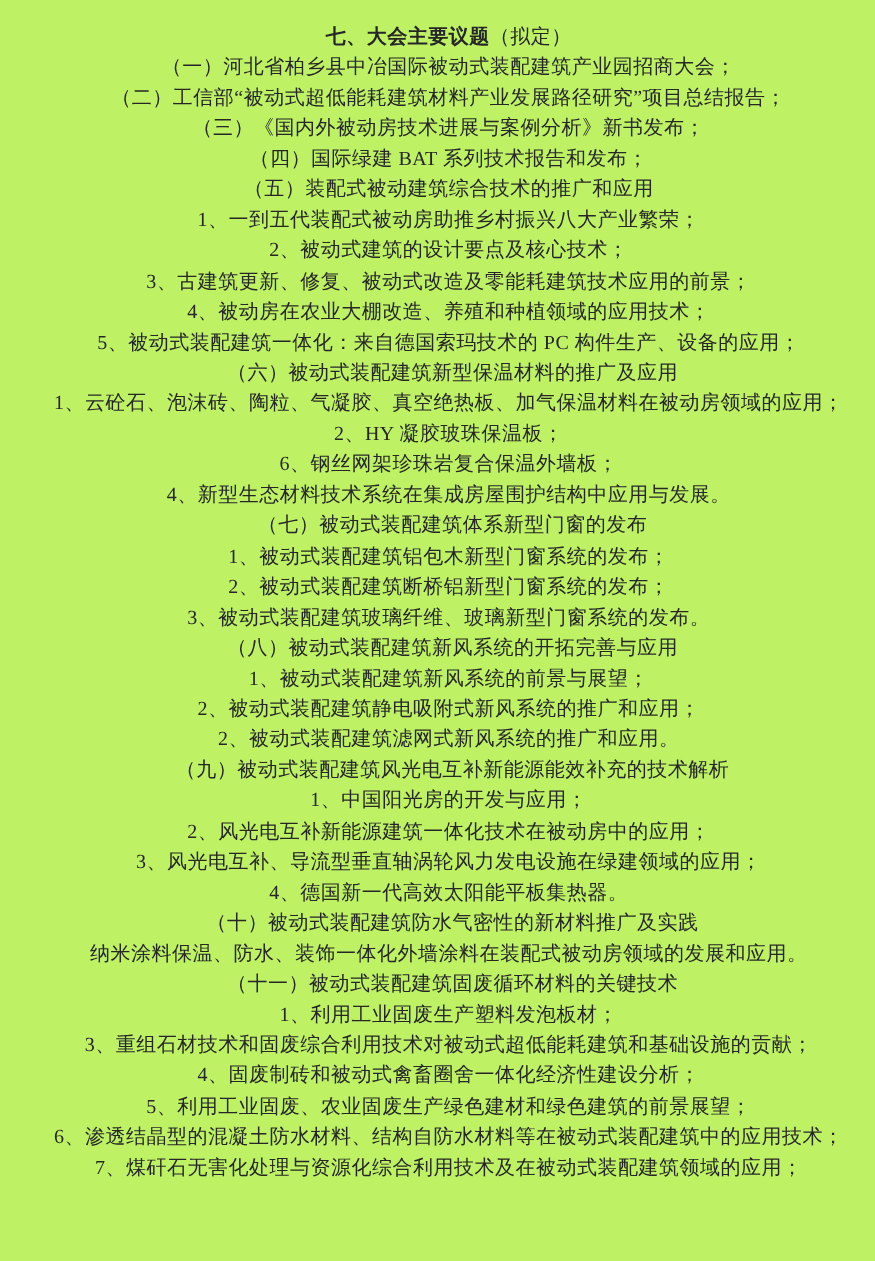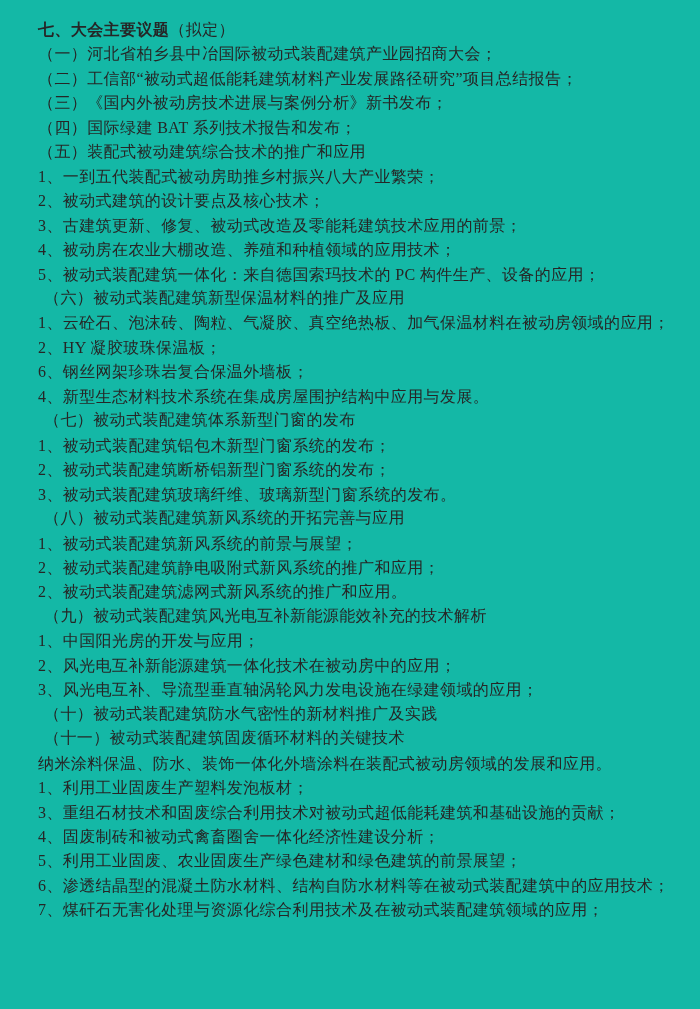--- a/index.html
+++ b/index.html
@@ -5,28 +5,29 @@
   html, body {
     margin: 0;
     padding: 0;
     background: #ffffff;
   }
   .page {
     position: relative;
     width: 700px;
     height: 1009px;
     box-sizing: border-box;
-    background: #14b8a6;
+    background: #bef264;
     padding: 18px 20px 0 38px;
     overflow: hidden;
     font-family: "Liberation Serif", "DejaVu Serif", serif;
     font-size: 16px;
     line-height: 24.45px;
     letter-spacing: 0.4px;
     color: #262626;
+    text-align: center;
   }
   .line {
     margin: 0;
     padding: 0;
     white-space: nowrap;
   }
   .line.indent {
     padding-left: 6px;
     font-family: Liberation Mono, monospace;
   }
@@ -60,23 +61,24 @@
       <p class="line">2、被动式装配建筑断桥铝新型门窗系统的发布；</p>
       <p class="line">3、被动式装配建筑玻璃纤维、玻璃新型门窗系统的发布。</p>
       <p class="line indent">（八）被动式装配建筑新风系统的开拓完善与应用</p>
       <p class="line">1、被动式装配建筑新风系统的前景与展望；</p>
       <p class="line">2、被动式装配建筑静电吸附式新风系统的推广和应用；</p>
       <p class="line">2、被动式装配建筑滤网式新风系统的推广和应用。</p>
       <p class="line indent">（九）被动式装配建筑风光电互补新能源能效补充的技术解析</p>
       <p class="line">1、中国阳光房的开发与应用；</p>
       <p class="line">2、风光电互补新能源建筑一体化技术在被动房中的应用；</p>
       <p class="line">3、风光电互补、导流型垂直轴涡轮风力发电设施在绿建领域的应用；</p>
+      <p class="line">4、德国新一代高效太阳能平板集热器。</p>
       <p class="line indent">（十）被动式装配建筑防水气密性的新材料推广及实践</p>
+      <p class="line">纳米涂料保温、防水、装饰一体化外墙涂料在装配式被动房领域的发展和应用。</p>
       <p class="line indent">（十一）被动式装配建筑固废循环材料的关键技术</p>
-      <p class="line">纳米涂料保温、防水、装饰一体化外墙涂料在装配式被动房领域的发展和应用。</p>
       <p class="line">1、利用工业固废生产塑料发泡板材；</p>
       <p class="line">3、重组石材技术和固废综合利用技术对被动式超低能耗建筑和基础设施的贡献；</p>
       <p class="line">4、固废制砖和被动式禽畜圈舍一体化经济性建设分析；</p>
       <p class="line">5、利用工业固废、农业固废生产绿色建材和绿色建筑的前景展望；</p>
       <p class="line">6、渗透结晶型的混凝土防水材料、结构自防水材料等在被动式装配建筑中的应用技术；</p>
       <p class="line">7、煤矸石无害化处理与资源化综合利用技术及在被动式装配建筑领域的应用；</p>
     </div>
 </div>
 
 </body></html>

